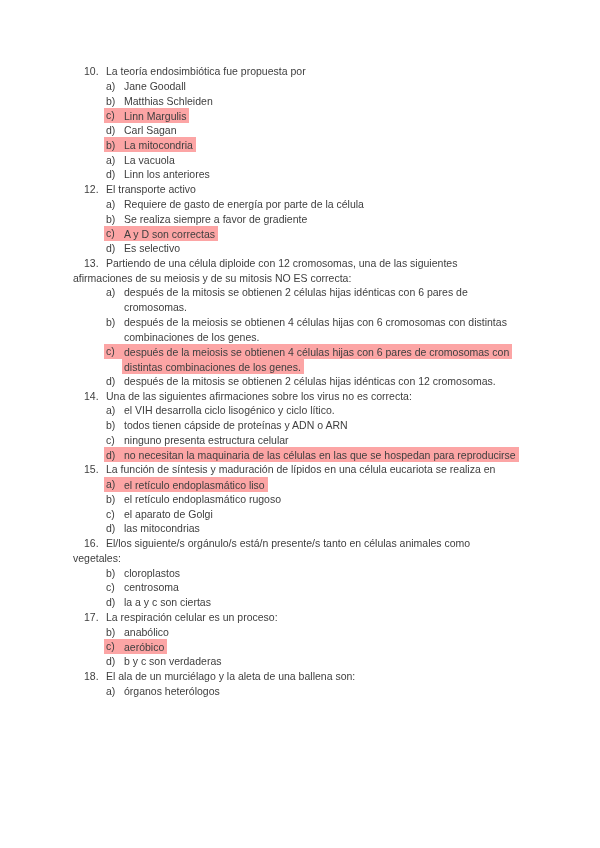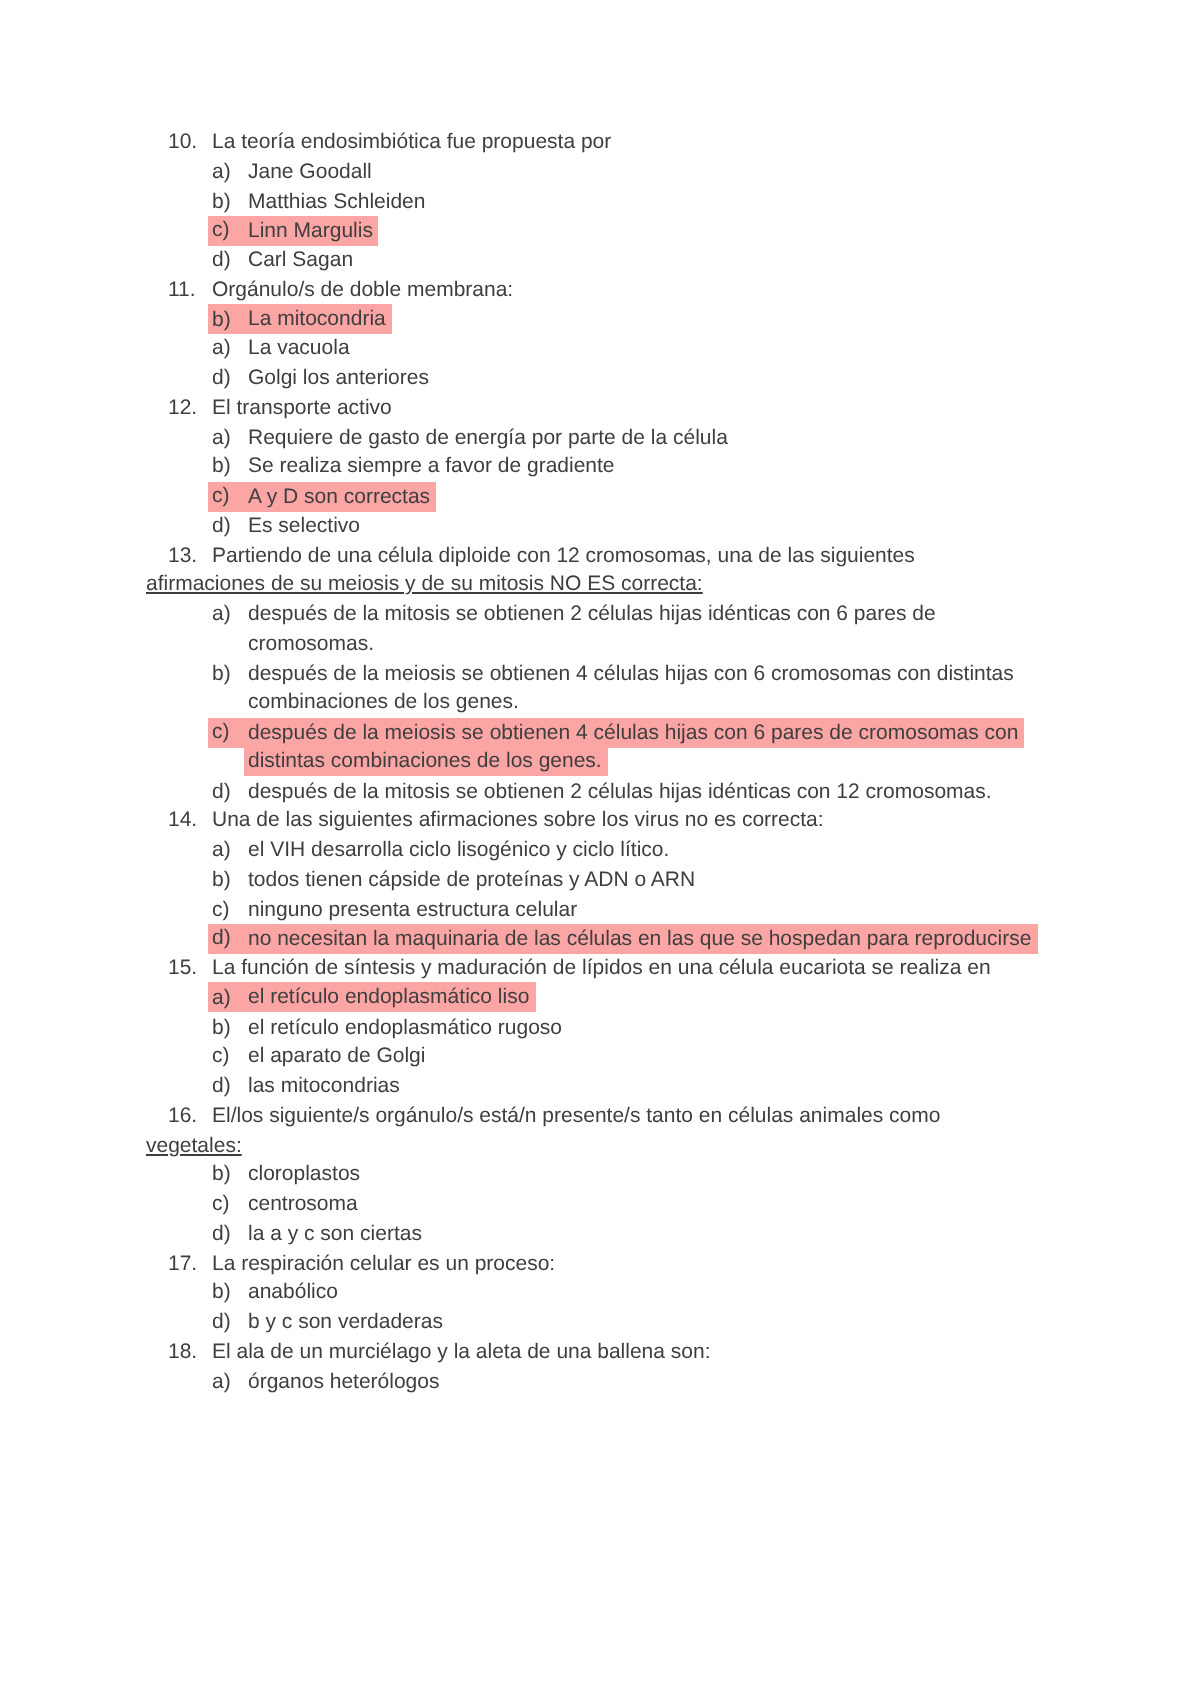--- a/index.html
+++ b/index.html
@@ -18,21 +18,21 @@
     margin-left: 16px;
   }
   .content {
     position: absolute;
     left: 57px; top: 64px;
     width: 505px;
   }
   .line { white-space: nowrap; height: 14.75px; }
   .q-num { display: inline-block; width: 22px; }
   .head-first { padding-left: 11px; }
-  .head-cont { padding-left: 0; text-decoration: underline; }
+  .head-cont { padding-left: 0; }
   .opt-first { padding-left: 33px; }
   .opt-cont { padding-left: 51px; }
   .opt-letter { display: inline-block; width: 18px; }
   .hl {
     background: #fca5a5;
     padding: 1.5px 3px 1.5px 2px;
     margin-left: -2px;
   }
 </style>
 </head>
@@ -41,24 +41,23 @@
 <div class="page">
   <div class="content">
       <div>
         <div class="line head-first"><span class="q-num">10.</span><span>La teoría endosimbiótica fue propuesta por</span></div>
         <div class="line opt-first"><span class="opt-letter">a)</span><span>Jane Goodall</span></div>
         <div class="line opt-first"><span class="opt-letter">b)</span><span>Matthias Schleiden</span></div>
         <div class="line opt-first"><span class="hl"><span class="opt-letter">c)</span><span>Linn Margulis</span></span></div>
         <div class="line opt-first"><span class="opt-letter">d)</span><span>Carl Sagan</span></div>
       </div>
       <div>
-        <div class="line head-first"><span class="q-num">11.</span><span>Orgánulo/s de doble membrana:</span></div>
         <div class="line opt-first"><span class="hl"><span class="opt-letter">b)</span><span>La mitocondria</span></span></div>
         <div class="line opt-first"><span class="opt-letter">a)</span><span>La vacuola</span></div>
-        <div class="line opt-first"><span class="opt-letter">d)</span><span>Golgi los anteriores</span></div>
+        <div class="line opt-first"><span class="opt-letter">d)</span><span>Linn los anteriores</span></div>
       </div>
       <div>
         <div class="line head-first"><span class="q-num">12.</span><span>El transporte activo</span></div>
         <div class="line opt-first"><span class="opt-letter">a)</span><span>Requiere de gasto de energía por parte de la célula</span></div>
         <div class="line opt-first"><span class="opt-letter">b)</span><span>Se realiza siempre a favor de gradiente</span></div>
         <div class="line opt-first"><span class="hl"><span class="opt-letter">c)</span><span>A y D son correctas</span></span></div>
         <div class="line opt-first"><span class="opt-letter">d)</span><span>Es selectivo</span></div>
       </div>
       <div>
         <div class="line head-first"><span class="q-num">13.</span><span>Partiendo de una célula diploide con 12 cromosomas, una de las siguientes</span></div>
@@ -88,20 +87,21 @@
       <div>
         <div class="line head-first"><span class="q-num">16.</span><span>El/los siguiente/s orgánulo/s está/n presente/s tanto en células animales como</span></div>
         <div class="line head-cont">vegetales:</div>
         <div class="line opt-first"><span class="opt-letter">b)</span><span>cloroplastos</span></div>
         <div class="line opt-first"><span class="opt-letter">c)</span><span>centrosoma</span></div>
         <div class="line opt-first"><span class="opt-letter">d)</span><span>la a y c son ciertas</span></div>
       </div>
       <div>
         <div class="line head-first"><span class="q-num">17.</span><span>La respiración celular es un proceso:</span></div>
         <div class="line opt-first"><span class="opt-letter">b)</span><span>anabólico</span></div>
+        <div class="line opt-first"><span class="hl"><span class="opt-letter">c)</span><span>aeróbico</span></span></div>
         <div class="line opt-first"><span class="opt-letter">d)</span><span>b y c son verdaderas</span></div>
       </div>
       <div>
         <div class="line head-first"><span class="q-num">18.</span><span>El ala de un murciélago y la aleta de una ballena son:</span></div>
         <div class="line opt-first"><span class="opt-letter">a)</span><span>órganos heterólogos</span></div>
       </div>
     </div>
 </div>
 
 </body></html>

